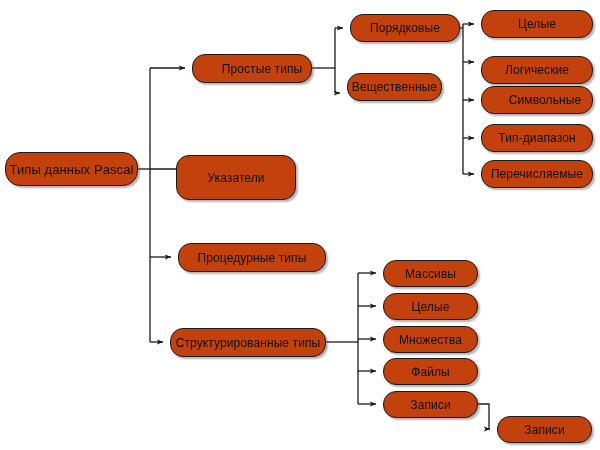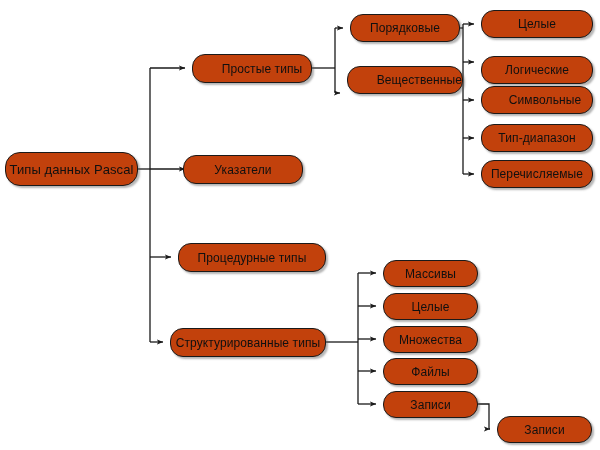--- a/index.html
+++ b/index.html
@@ -95,37 +95,37 @@
   </svg>
 
   <div class="node" style="left:5px;  top:152px; width:133px; height:34px; border-radius:15px; font-size:13px;text-align:center;">
     <span class="node-label">Типы данных Pascal</span>
   </div>
 
   <div class="node" style="left:192px; top:54px;  width:120px; height:29px;padding-left:20px;">
     <span class="node-label">Простые типы</span>
   </div>
 
-  <div class="node" style="left:183px; top:155px; width:120px; height:29px;">
+  <div class="node" style="left:176px; top:155px; width:120px; height:45px;">
     <span class="node-label">Указатели</span>
   </div>
 
   <div class="node" style="left:178px; top:243px; width:148px; height:29px;">
     <span class="node-label">Процедурные типы</span>
   </div>
 
   <div class="node" style="left:170px; top:328px; width:156px; height:29px;">
     <span class="node-label">Структурированные типы</span>
   </div>
 
   <div class="node" style="left:350px; top:14px;  width:110px; height:28px;">
     <span class="node-label">Порядковые</span>
   </div>
 
-  <div class="node" style="left:347px; top:66px;  width:116px; height:28px;justify-content:flex-end;">
+  <div class="node" style="left:347px; top:73px;  width:95px; height:28px;">
     <span class="node-label">Вещественные</span>
   </div>
 
   <div class="node" style="left:481px; top:10px;  width:112px; height:28px;">
     <span class="node-label">Целые</span>
   </div>
 
   <div class="node" style="left:481px; top:56px;  width:112px; height:28px;">
     <span class="node-label">Логические</span>
   </div>

